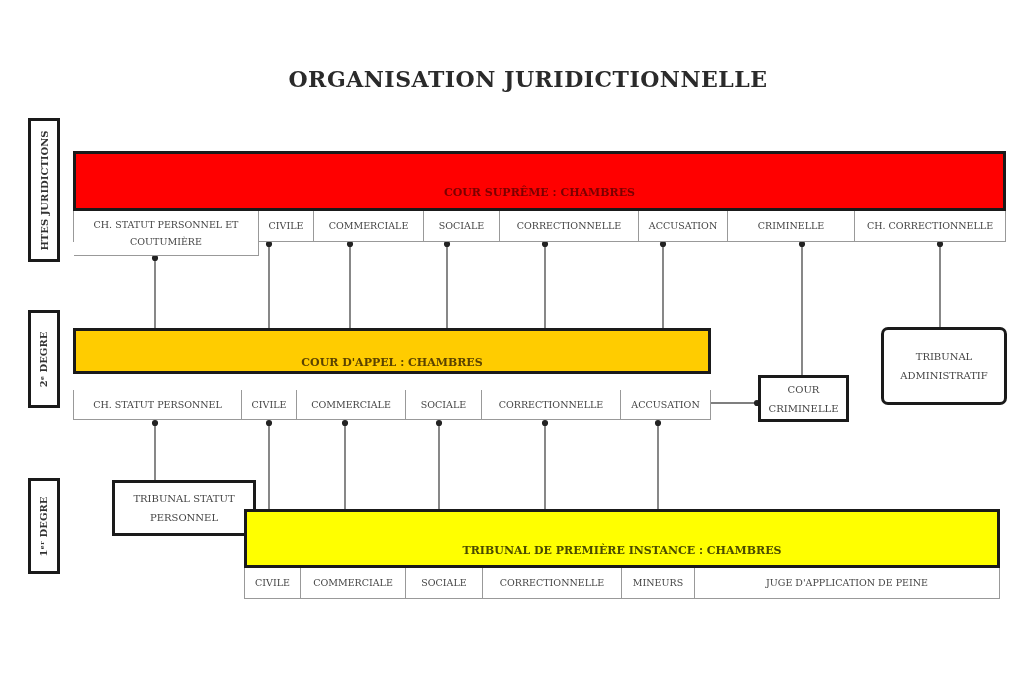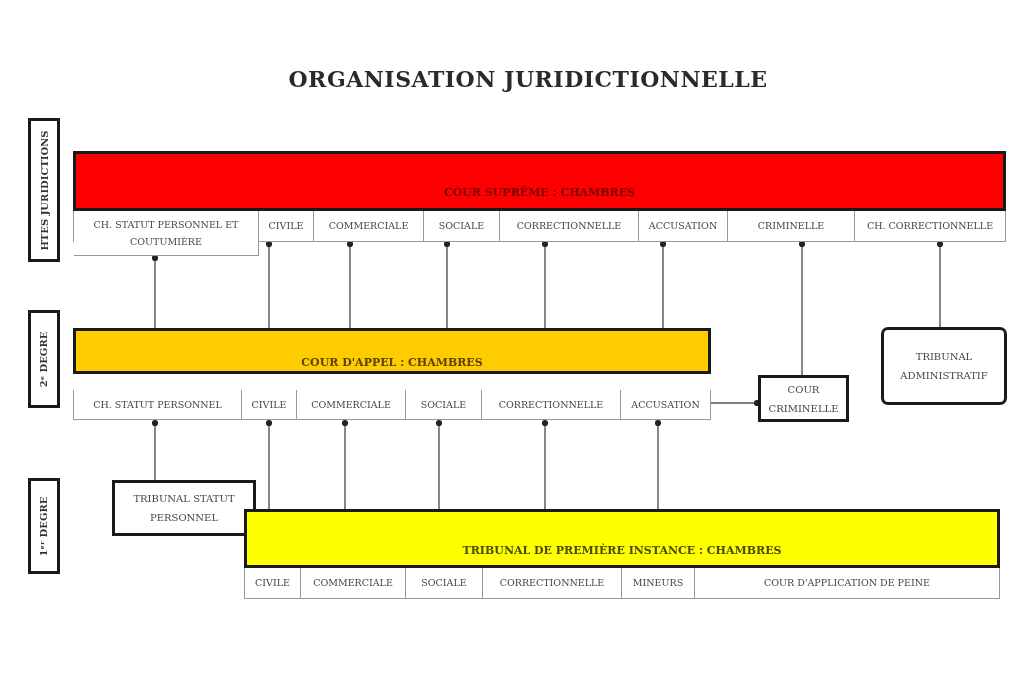--- a/index.html
+++ b/index.html
@@ -112,14 +112,14 @@
 
 <div class="abs court-bar" style="left:244px;top:509px;width:756px;height:59px;background:#ffff00;color:#4a4a00;">
   <span>TRIBUNAL DE PREMIÈRE INSTANCE : CHAMBRES</span>
 </div>
 <div class="abs chambers" style="left:244px;top:568px;width:756px;height:31px;">
   <div class="chamber" style="width:55px;">CIVILE</div>
   <div class="chamber" style="width:104px;">COMMERCIALE</div>
   <div class="chamber" style="width:76px;">SOCIALE</div>
   <div class="chamber" style="width:138px;">CORRECTIONNELLE</div>
   <div class="chamber" style="width:72px;">MINEURS</div>
-  <div class="chamber" style="flex:1;">COUR D'APPLICATION DE PEINE</div>
+  <div class="chamber" style="flex:1;">JUGE D'APPLICATION DE PEINE</div>
 </div>
 
 </body></html>

